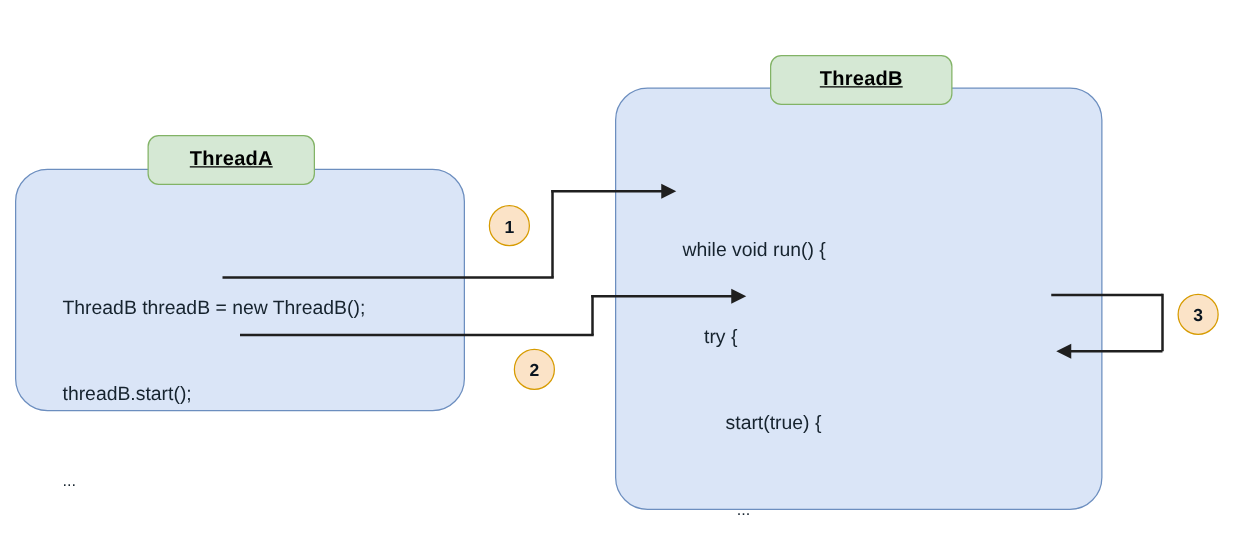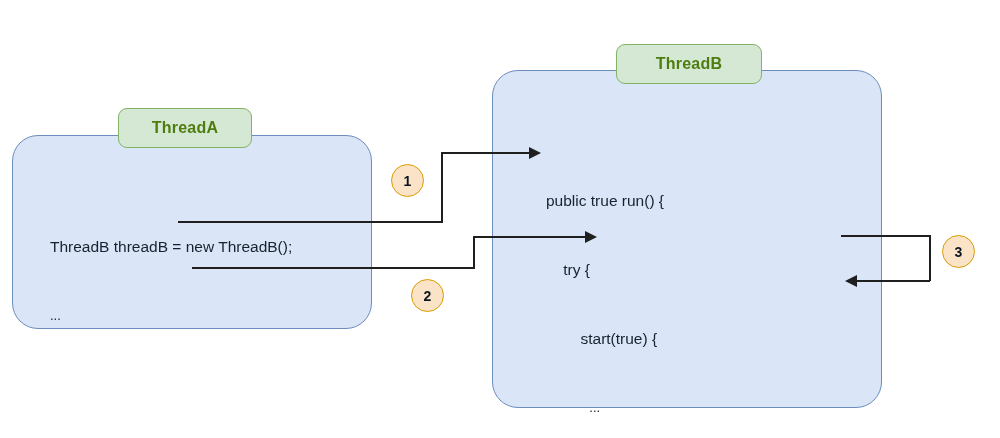--- a/index.html
+++ b/index.html
@@ -44,23 +44,24 @@
     position: absolute;
     background: #d5e8d4;
     border: 1.4px solid #82b366;
     border-radius: 9px;
     box-sizing: border-box;
     display: flex;
     align-items: center;
     justify-content: center;
     font-size: 16px;
     font-weight: bold;
-    color: #4d7c0f;
+    color: #000000;
     letter-spacing: 0.2px;
     z-index: 6;
+    text-decoration: underline;
   }
   #thread-a-title {
     left: 118px;
     top: 108px;
     width: 134px;
     height: 40px;
   }
   #thread-b-title {
     left: 616px;
     top: 44px;
@@ -143,30 +144,31 @@
 </style>
 </head>
 <body>
 
 <div id="canvas">
 
   <div id="thread-a-panel" class="thread-panel"></div>
 
   <div id="thread-a-code" class="code-block">
     <div class="code-line">ThreadB threadB = new ThreadB();</div>
+    <div class="code-line">threadB.start();</div>
     <div class="code-line ellipsis">...</div>
     
   </div>
 
   <div id="thread-a-title" class="thread-title">ThreadA</div>
 
   <div id="thread-b-panel" class="thread-panel"></div>
 
   <div id="thread-b-code" class="code-block">
-    <div class="code-line">public true run() {</div>
+    <div class="code-line">while void run() {</div>
     <div class="code-line">    try {</div>
     <div class="code-line">        start(true) {</div>
     <div class="code-line ellipsis">            ...</div>
     
     
     
     
     
   </div>
 

